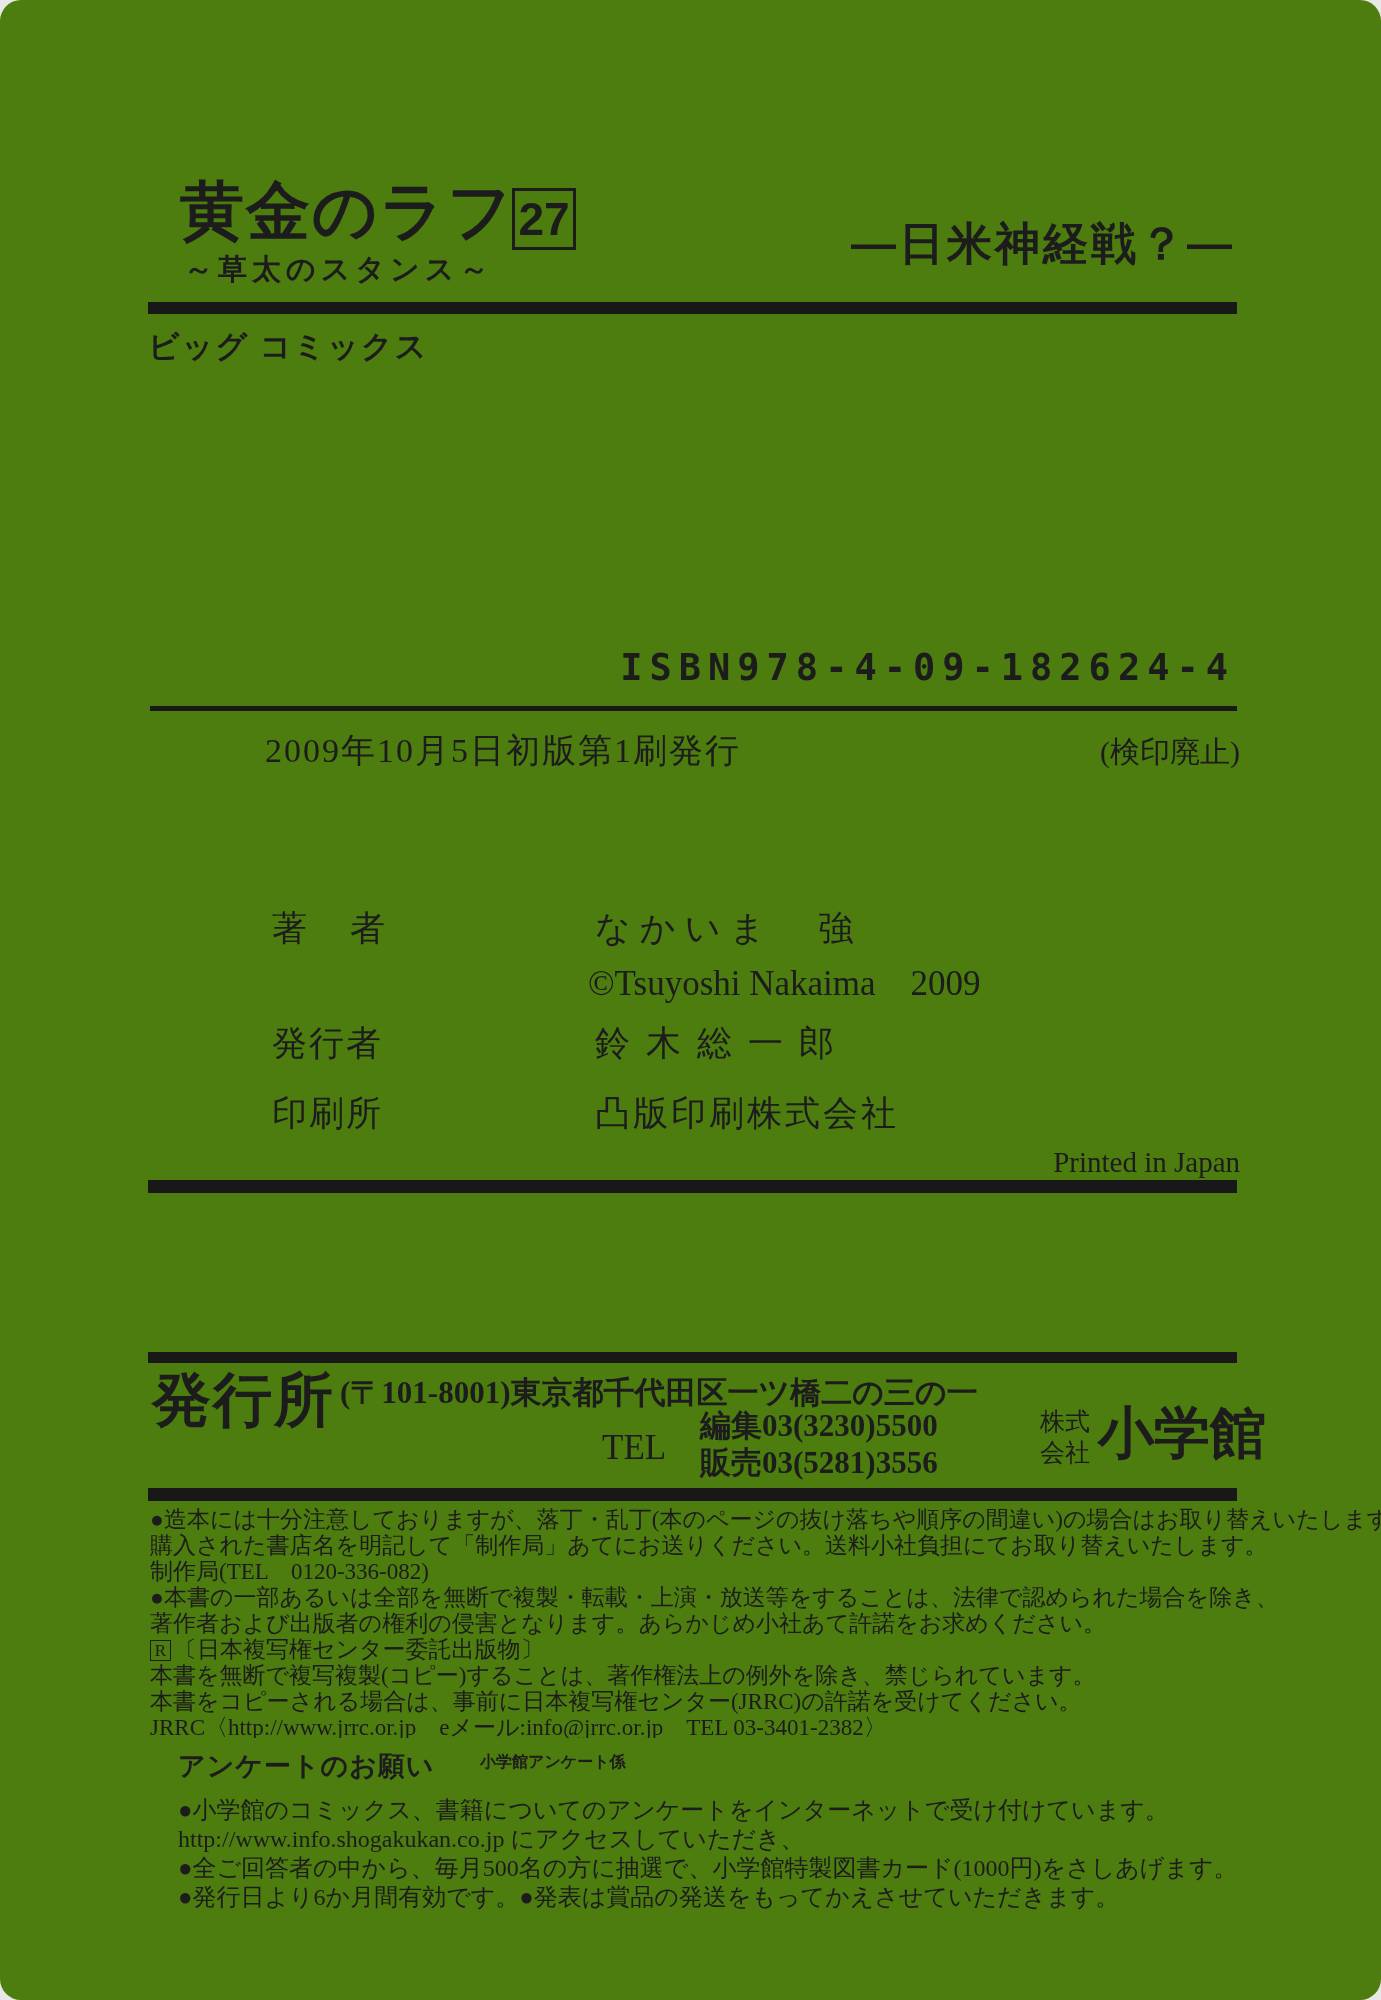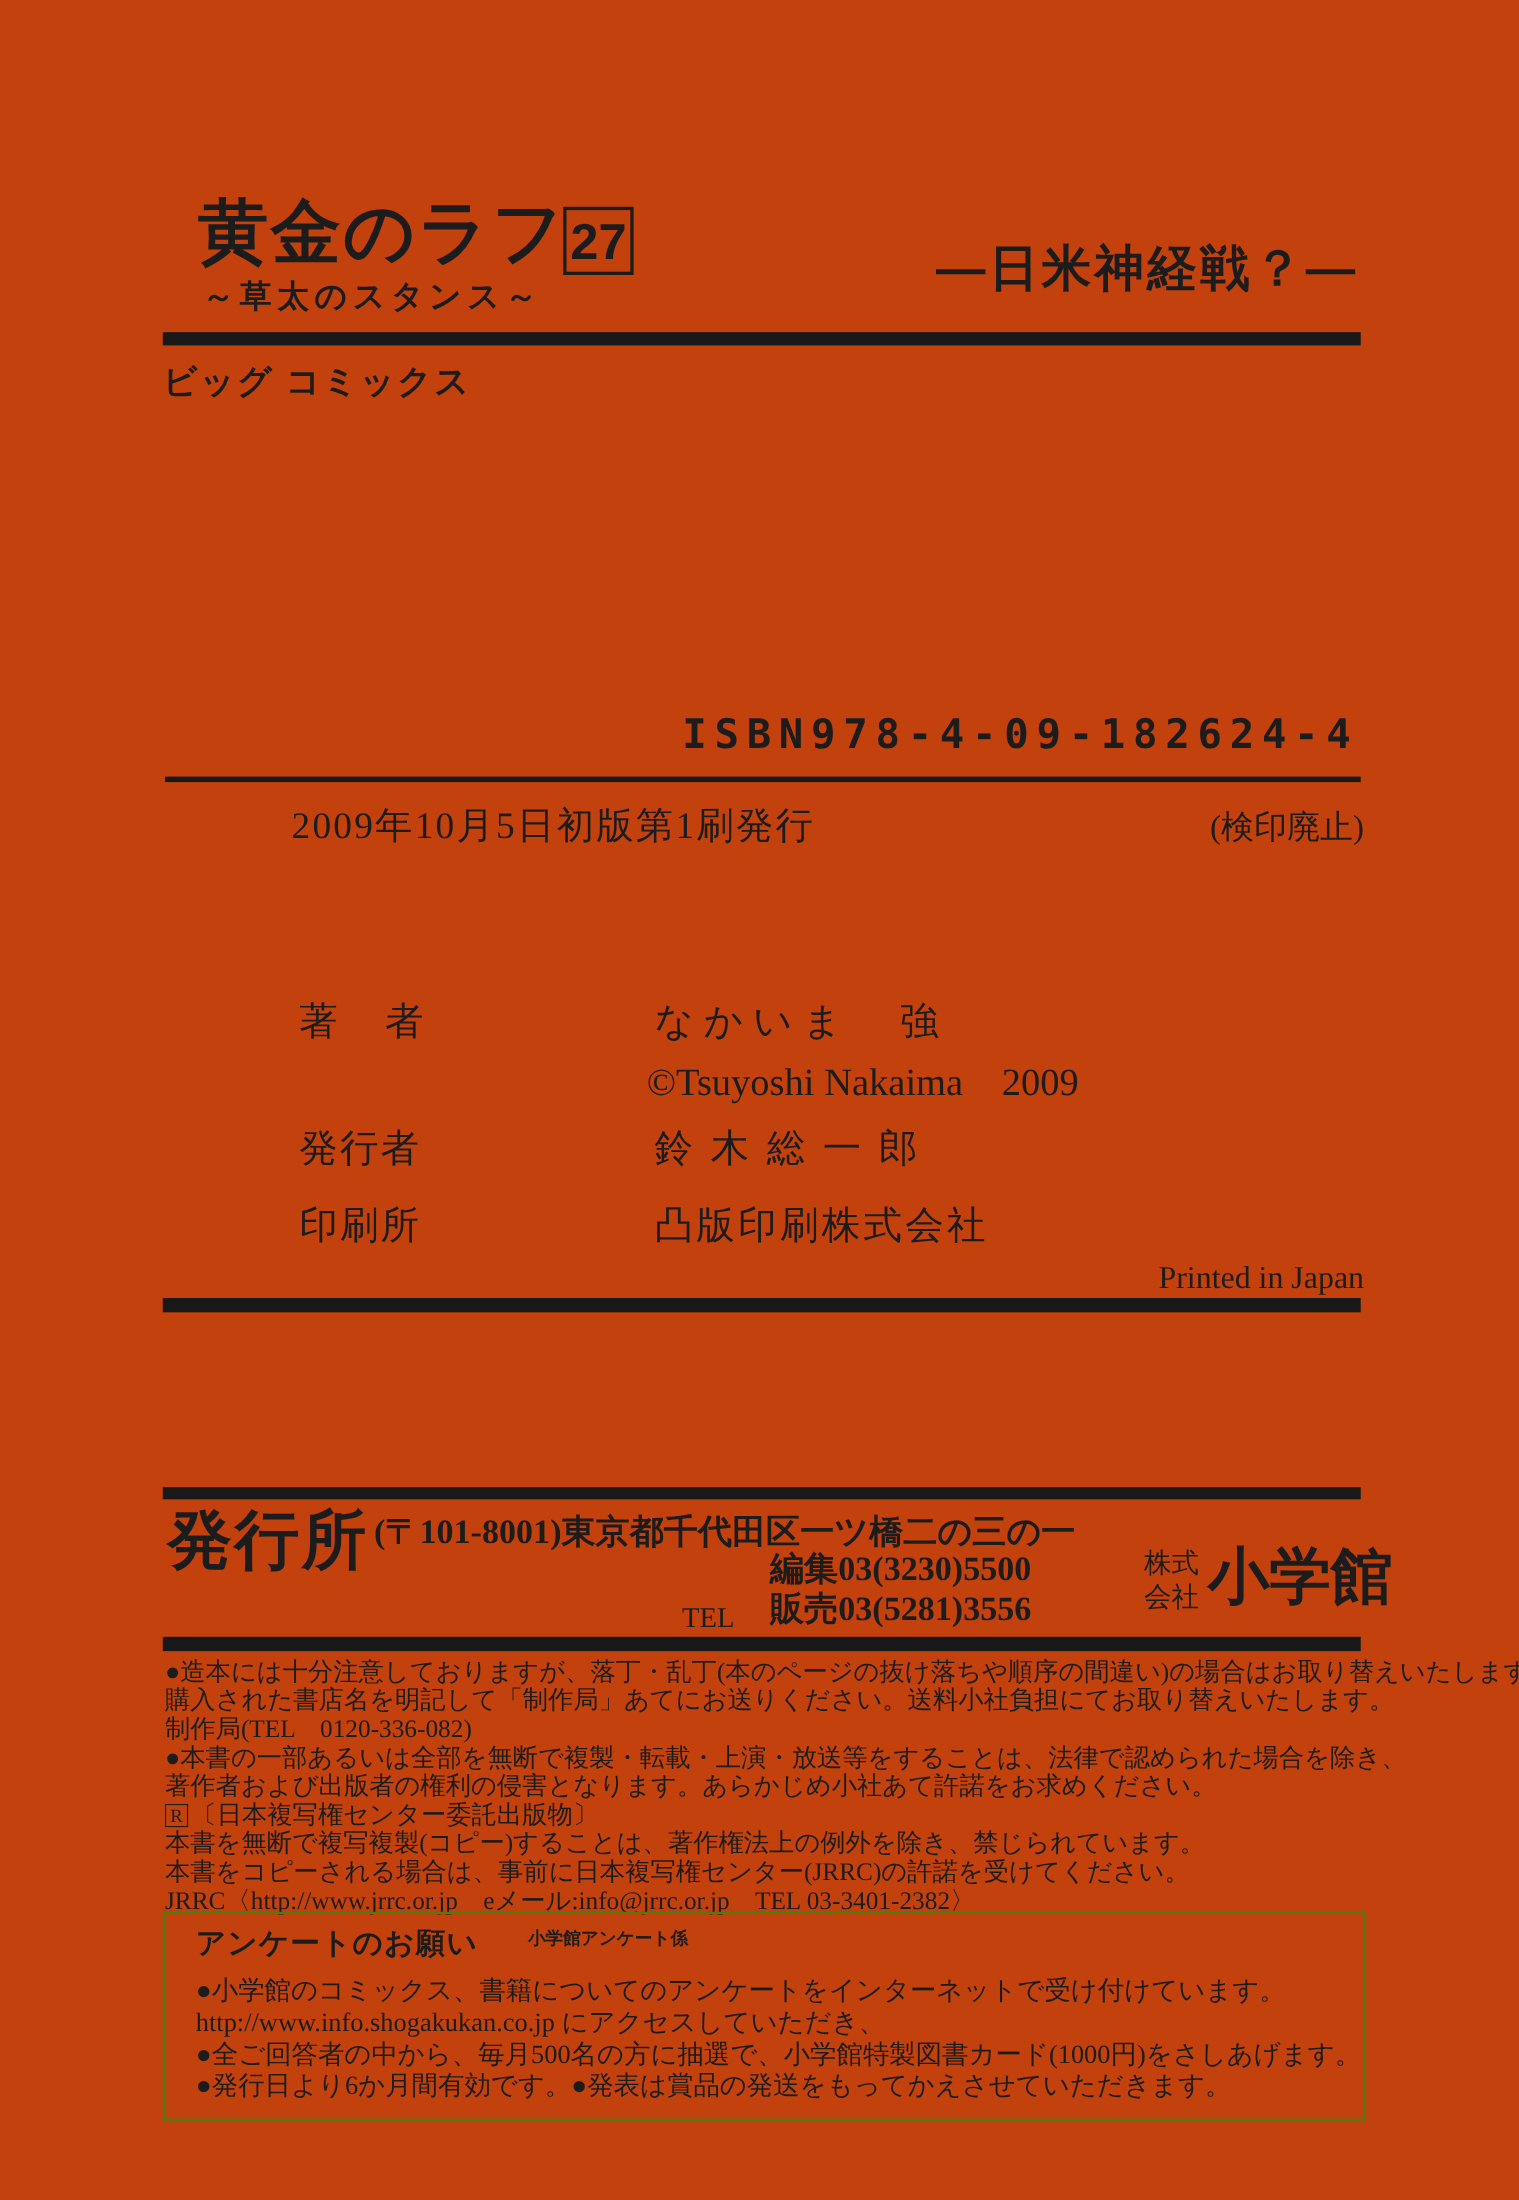--- a/index.html
+++ b/index.html
@@ -1,23 +1,24 @@
 <!DOCTYPE html>
 <html><head>
 <meta charset="utf-8">
 <style>
   html,body{margin:0;padding:0;background:#e8e8e6;}
   .page{
     position:relative;
     width:1381px;height:2000px;
     margin:0 auto;
-    background:#c2410c;
+    background:#4d7c0f;
     color:#1c1c1c;
     overflow:hidden;
     font-family:"Liberation Serif","DejaVu Serif",serif;
+    border-radius:21px;
   }
   .abs{position:absolute;white-space:nowrap;}
   .gothic{font-family:"Liberation Sans","DejaVu Sans",sans-serif;}
   .mincho{font-family:"Liberation Serif","DejaVu Serif",serif;}
   .mono{font-family:"DejaVu Sans Mono",monospace;}
   .bar{position:absolute;left:148px;width:1089px;background:#181818;}
 
   
   .book-title{left:180px;top:168px;font-size:64px;font-weight:bold;letter-spacing:2px;}
   .volume-badge{
@@ -37,21 +38,21 @@
   .credit-label{left:272px;font-size:35px;letter-spacing:4px;}
   .credit-value{left:595px;font-size:35px;}
   .copyright-line{left:588px;top:960px;font-size:35px;}
   .printed-in{left:935px;top:1146px;width:305px;text-align:right;font-size:29px;}
 
   .serialization{left:150px;top:1206px;font-size:28px;line-height:37px;white-space:nowrap;}
   .serialization div{font-weight:600;}
 
   .office-label{left:152px;top:1361px;font-size:59px;font-weight:bold;letter-spacing:2px;}
   .office-address{left:340px;top:1372px;font-size:31px;font-weight:600;}
-  .office-tel-label{left:620px;top:1428px;font-size:26px;margin-top:28px;}
+  .office-tel-label{left:602px;top:1428px;font-size:35px;}
   .office-tel-1{left:700px;top:1405px;font-size:31px;font-weight:600;}
   .office-tel-2{left:700px;top:1442px;font-size:31px;font-weight:600;}
   .company-stack{left:1040px;top:1406px;font-size:25px;font-weight:normal;line-height:31px;}
   .company-name{left:1098px;top:1396px;font-size:56px;font-weight:bold;}
 
   .legal{left:150px;top:1507px;font-size:23px;line-height:26px;white-space:nowrap;}
   .legal .ln{height:26px;}
   .r-mark{
     display:inline-block;border:1px solid #1c1c1c;
     font-size:17px;line-height:19px;width:19px;text-align:center;

